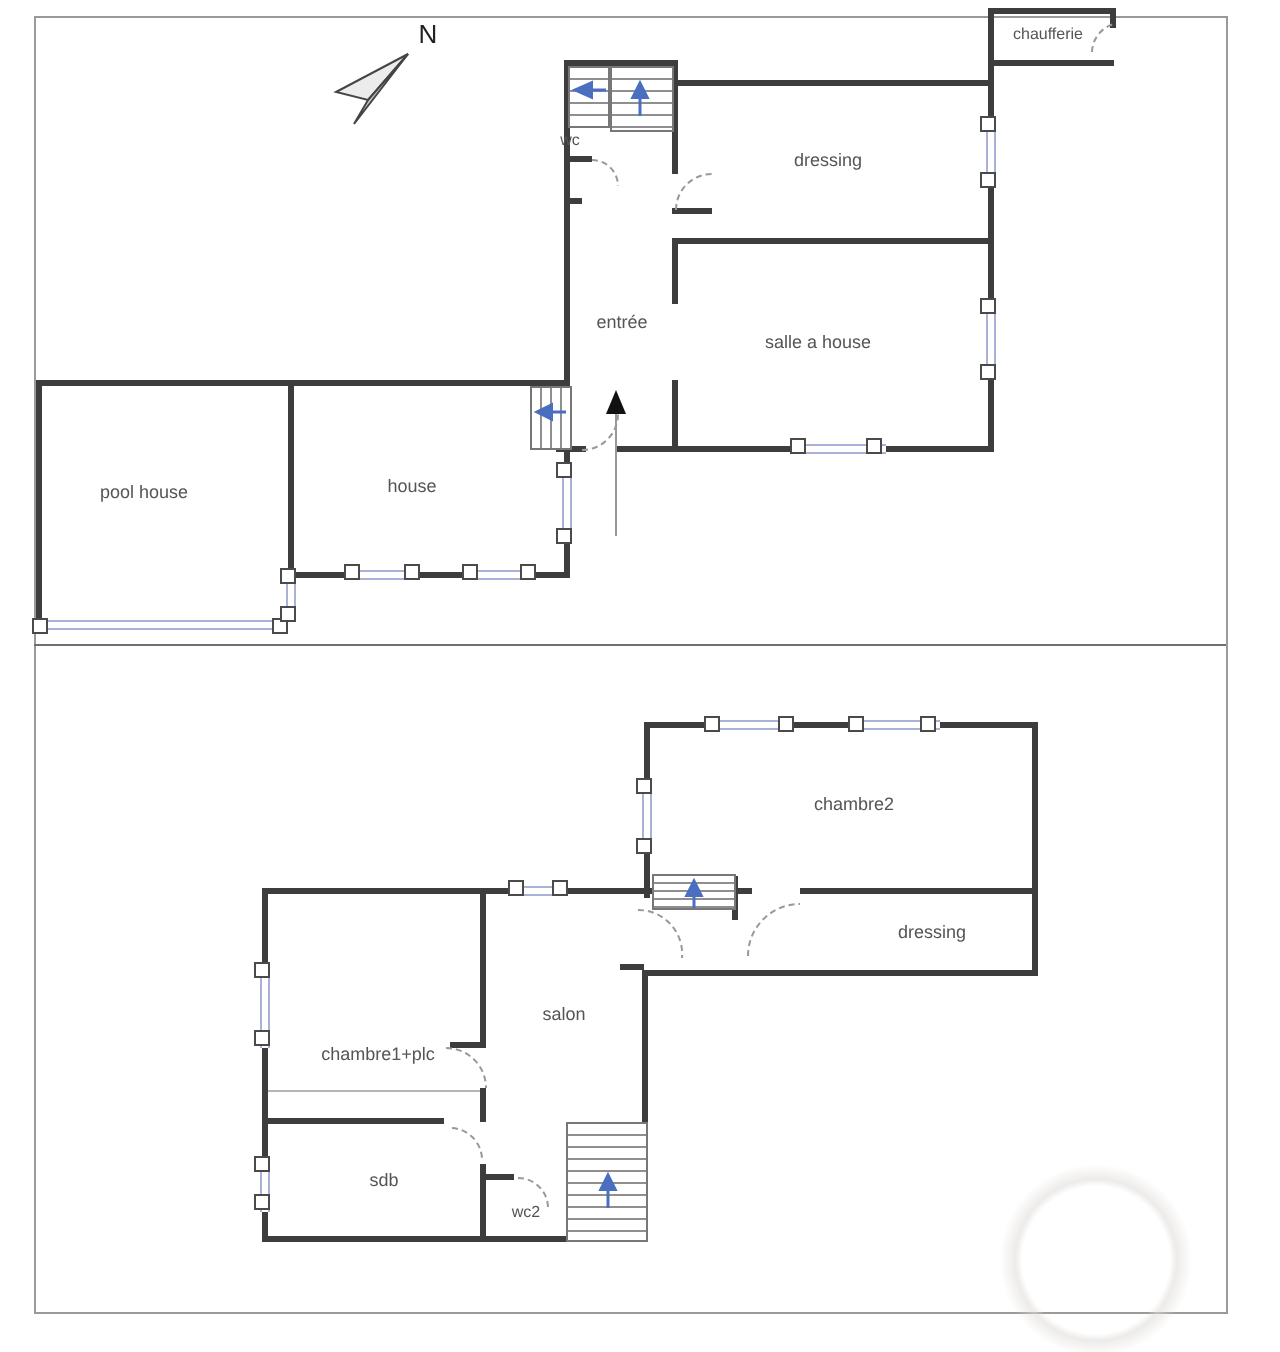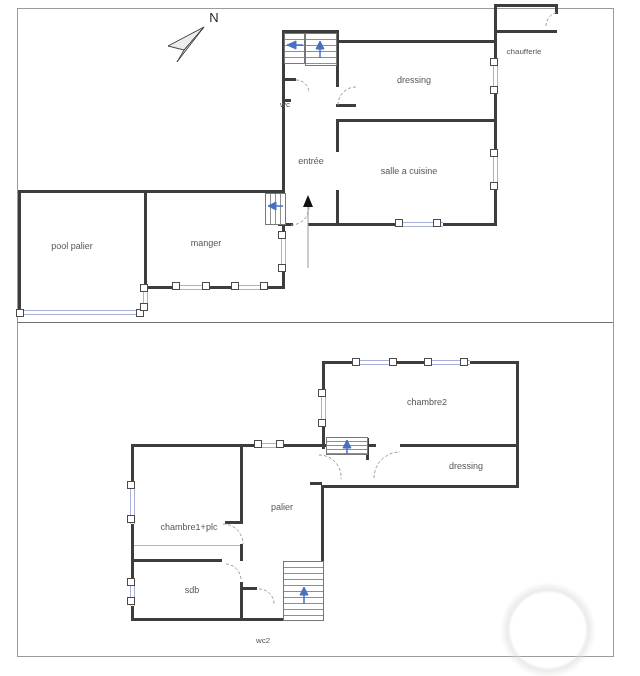--- a/index.html
+++ b/index.html
@@ -10,21 +10,21 @@
   .w{position:absolute;background:#3d3d3d;z-index:1;}
   .wh{position:absolute;height:5px;background:#fff;border-top:1px solid #a9b1d6;border-bottom:1px solid #a9b1d6;box-sizing:border-box;z-index:2;}
   .wv{position:absolute;width:5px;background:#fff;border-left:1px solid #a9b1d6;border-right:1px solid #a9b1d6;box-sizing:border-box;z-index:2;}
   .wsq{position:absolute;width:8px;height:8px;background:#fff;border:1px solid #4a4a4a;box-sizing:border-box;z-index:3;}
   .st{position:absolute;border:1px solid #777;box-sizing:border-box;z-index:2;
       background:repeating-linear-gradient(to bottom,#fff 0 5px,#8f8f8f 5px 6px);}
   .sth{position:absolute;border:1px solid #777;box-sizing:border-box;z-index:2;
       background:repeating-linear-gradient(to right,#fff 0 4px,#8f8f8f 4px 5px);}
   .thin{position:absolute;background:#b5b5b5;z-index:1;}
   .lbl{position:absolute;transform:translate(-50%,-50%);font-size:9px;color:#555;white-space:nowrap;z-index:4;}
-  .lbl.small{font-size:8px;margin-top:34px;}
+  .lbl.small{font-size:8px;}
   .lbl.north{font-size:13px;color:#222;}
   .wm{position:absolute;left:498px;top:580px;width:100px;height:100px;border-radius:50%;z-index:0;
       background:radial-gradient(circle, rgba(235,233,230,0) 52%, rgba(222,219,215,0.55) 57%, rgba(235,233,230,0) 68%);}
   svg.ovl{position:absolute;left:0;top:0;z-index:5;pointer-events:none;}
 </style>
 </head>
 <body>
 
 <div class="page">
   <div class="frame"></div>
@@ -133,27 +133,27 @@
   <i class="wsq" style="left:127px;top:578px"></i>
   <i class="wsq" style="left:127px;top:597px"></i>
 
   <div class="st" style="left:326px;top:437px;width:42px;height:18px;background:repeating-linear-gradient(to bottom,#fff 0 3px,#8f8f8f 3px 4px)"></div>
   <div class="st" style="left:283px;top:561px;width:41px;height:60px"></div>
 
   <div class="lbl small" style="left:524px;top:17px">chaufferie</div>
   <div class="lbl small" style="left:285px;top:70px">wc</div>
   <div class="lbl" style="left:414px;top:80px">dressing</div>
   <div class="lbl" style="left:311px;top:161px">entrée</div>
-  <div class="lbl" style="left:409px;top:171px">salle a cuisine</div>
-  <div class="lbl" style="left:72px;top:246px">pool palier</div>
-  <div class="lbl" style="left:206px;top:243px">manger</div>
+  <div class="lbl" style="left:409px;top:171px">salle a house</div>
+  <div class="lbl" style="left:72px;top:246px">pool house</div>
+  <div class="lbl" style="left:206px;top:243px">house</div>
   <div class="lbl" style="left:427px;top:402px">chambre2</div>
   <div class="lbl" style="left:466px;top:466px">dressing</div>
   <div class="lbl" style="left:189px;top:527px">chambre1+plc</div>
-  <div class="lbl" style="left:282px;top:507px">palier</div>
+  <div class="lbl" style="left:282px;top:507px">salon</div>
   <div class="lbl" style="left:192px;top:590px">sdb</div>
   <div class="lbl small" style="left:263px;top:606px">wc2</div>
   <div class="lbl north" style="left:214px;top:17px">N</div>
 
   <svg class="ovl" width="640" height="676" viewBox="0 0 640 676">
 
     <path d="M296,80 A13,13 0 0 1 309,93" fill="none" stroke="#999" stroke-dasharray="3,2"></path>
     <path d="M338,105 A18,18 0 0 1 356,87" fill="none" stroke="#999" stroke-dasharray="3,2"></path>
     <path d="M291,225 A18,18 0 0 0 309,207" fill="none" stroke="#999" stroke-dasharray="3,2"></path>
     <path d="M546,26 A15,15 0 0 1 557,12" fill="none" stroke="#999" stroke-dasharray="3,2"></path>

